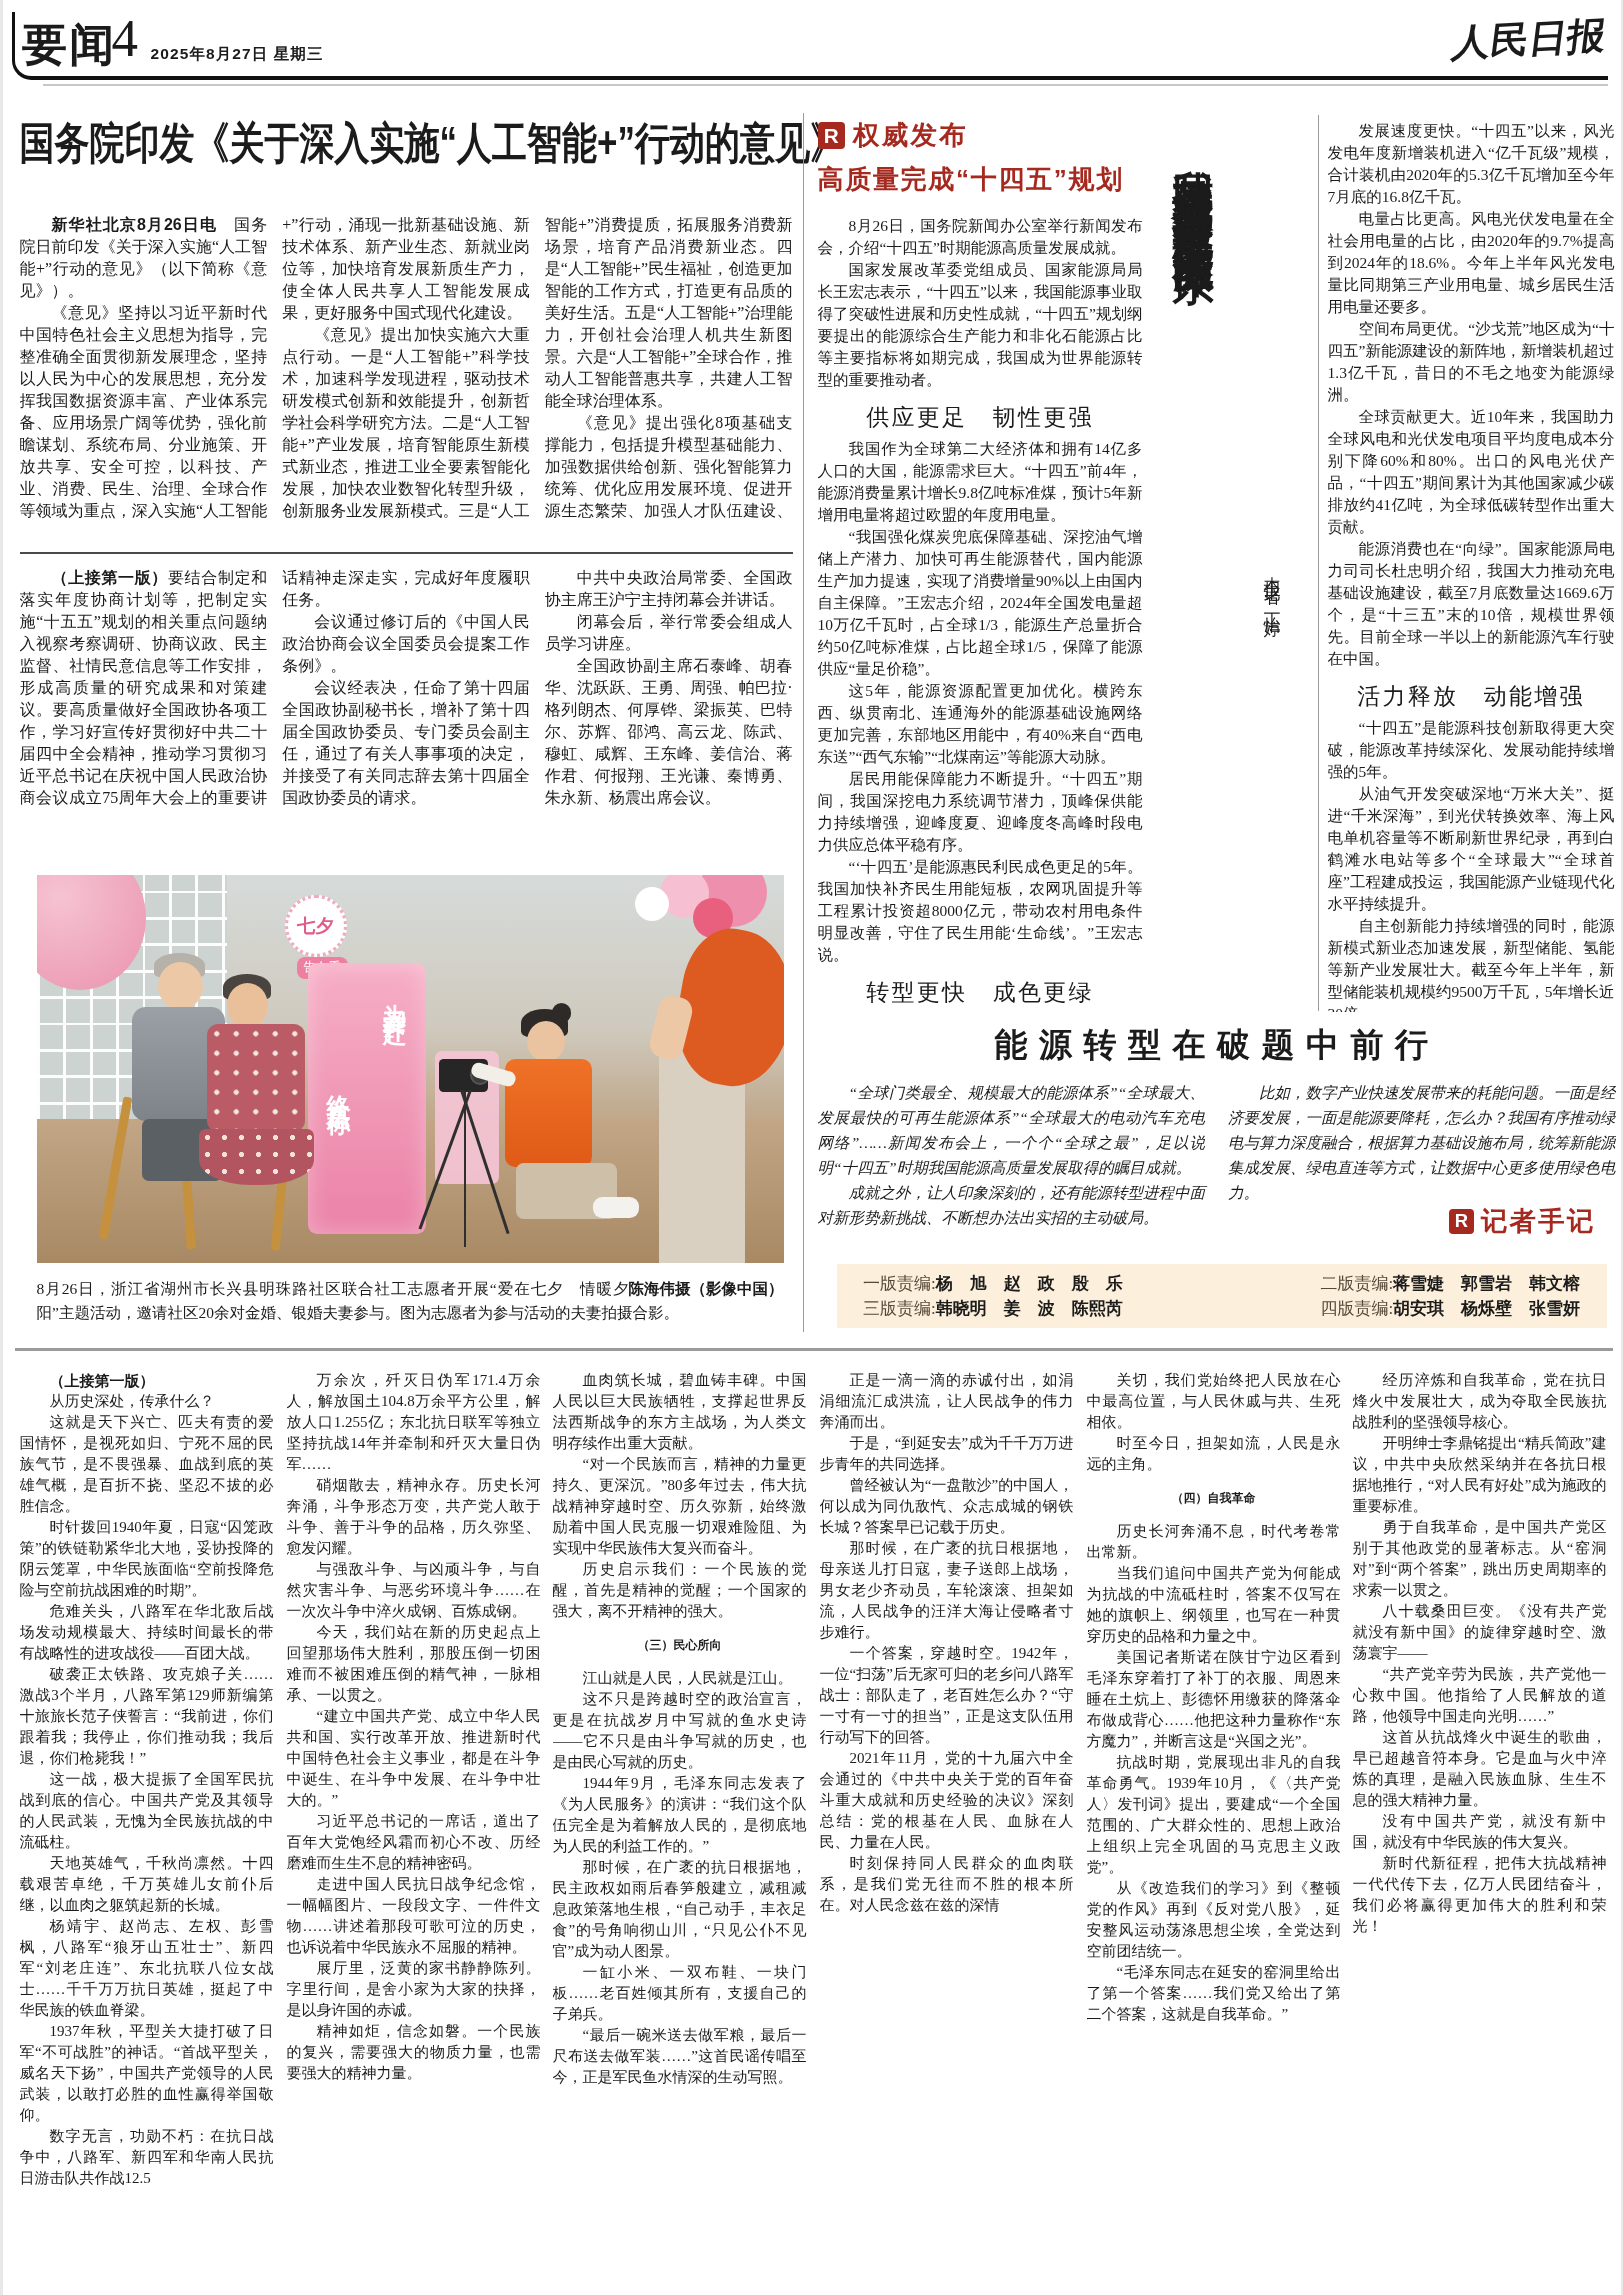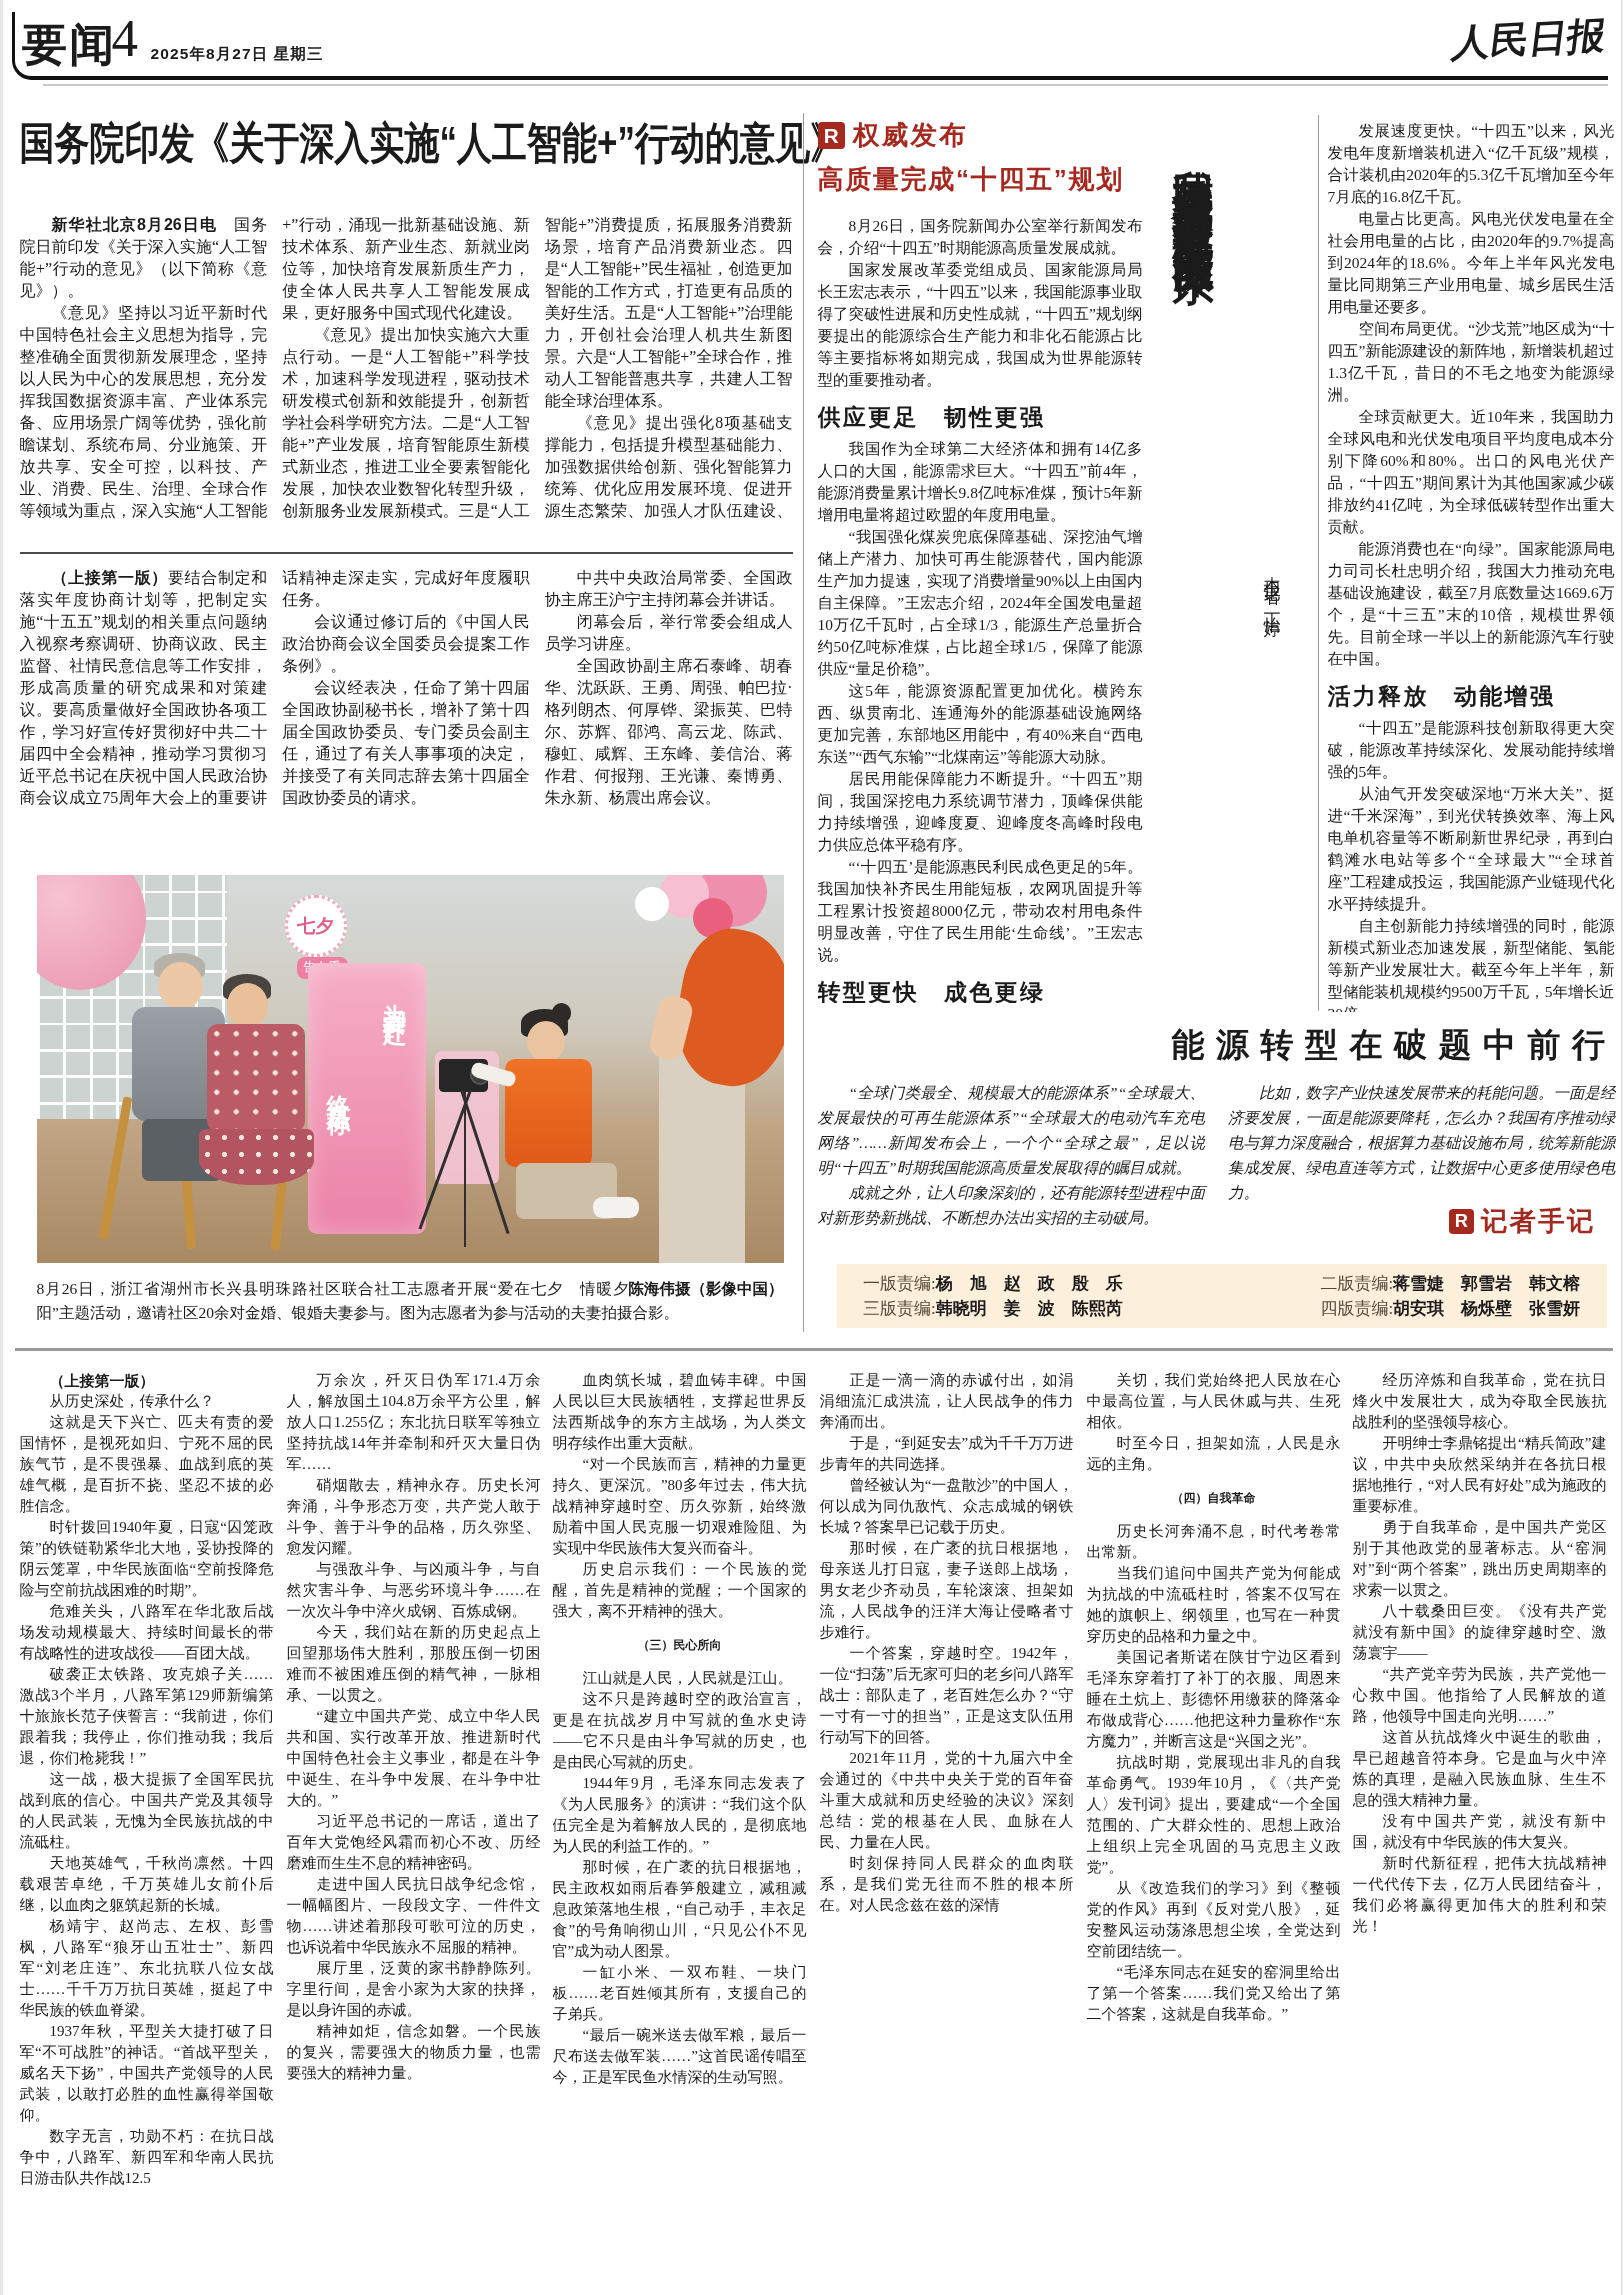--- a/index.html
+++ b/index.html
@@ -82,29 +82,29 @@
   
   .v-rule1{left:800px;top:113px;width:1.1px;height:1219px;background:#9a9a9a;}
   .v-rule2{left:1315px;top:115px;width:1.1px;height:896px;background:#9a9a9a;}
   .brand{left:815px;top:118px;display:flex;align-items:center;gap:8px;}
   .rlogo{width:27.6px;height:27.6px;border-radius:4px;background:#a5291f;color:#fff;
       font-weight:900;font-size:20.7px;display:flex;align-items:center;justify-content:center;}
   .brand-txt{font-size:26.4px;font-weight:900;color:#a5291f;letter-spacing:2.3px;}
   .en-subhead{left:815px;top:162px;font-size:26px;font-weight:900;color:#a5291f;letter-spacing:1.7px;white-space:nowrap;text-align:right;}
   .en-leftcol{left:815px;top:215px;width:325px;height:788px;font-size:15.5px;line-height:22px;
       text-align:justify;overflow:hidden;}
-  .enhead{font-size:23px;font-weight:700;letter-spacing:2.3px;margin:15px 0 10.3px;
+  .enhead{font-size:23px;font-weight:400;text-align:center;letter-spacing:2.3px;margin:15px 0 10.3px;
       font-family:"Liberation Sans","DejaVu Sans",sans-serif;}
   .v-headline{left:1164px;top:137px;height:850px;writing-mode:vertical-rl;text-orientation:upright;
       font-size:41px;font-weight:900;letter-spacing:5.2px;}
   .v-byline{left:1258px;top:563px;height:264px;writing-mode:vertical-rl;text-orientation:upright;
       font-size:16.7px;letter-spacing:4px;}
   .en-rightcol{left:1325px;top:120px;width:287px;height:892px;font-size:15.5px;line-height:22px;
       text-align:justify;overflow:hidden;}
-  .box-title{left:815px;top:1023px;width:799px;text-align:right;font-size:33px;font-weight:900;
+  .box-title{left:815px;top:1023px;width:799px;text-align:center;font-size:33px;font-weight:900;
       letter-spacing:11.5px;white-space:nowrap;}
   .box-paras{left:815px;top:1080px;width:798px;height:169px;column-count:2;column-gap:23px;
       font-style:italic;font-size:15.5px;line-height:25px;text-align:justify;overflow:hidden;}
   .tagmark{left:1435px;top:1199px;display:flex;align-items:center;gap:6.9px;background:#fff;padding:4.6px 2.3px 4.6px 11.5px;}
   .tag-txt{font-size:26.4px;font-weight:900;color:#a5291f;letter-spacing:2.3px;}
   .credits{left:834px;top:1264px;width:770px;height:64px;background:#fcefdb;
       display:flex;flex-direction:column;justify-content:space-evenly;padding:5.7px 26.4px;box-sizing:border-box;}
   .credit-row{display:flex;justify-content:space-between;font-size:17px;gap:37px;}
   .credit-label{color:#57493a;}
   .credit-names{font-weight:700;font-family:"Liberation Sans","DejaVu Sans",sans-serif;}

